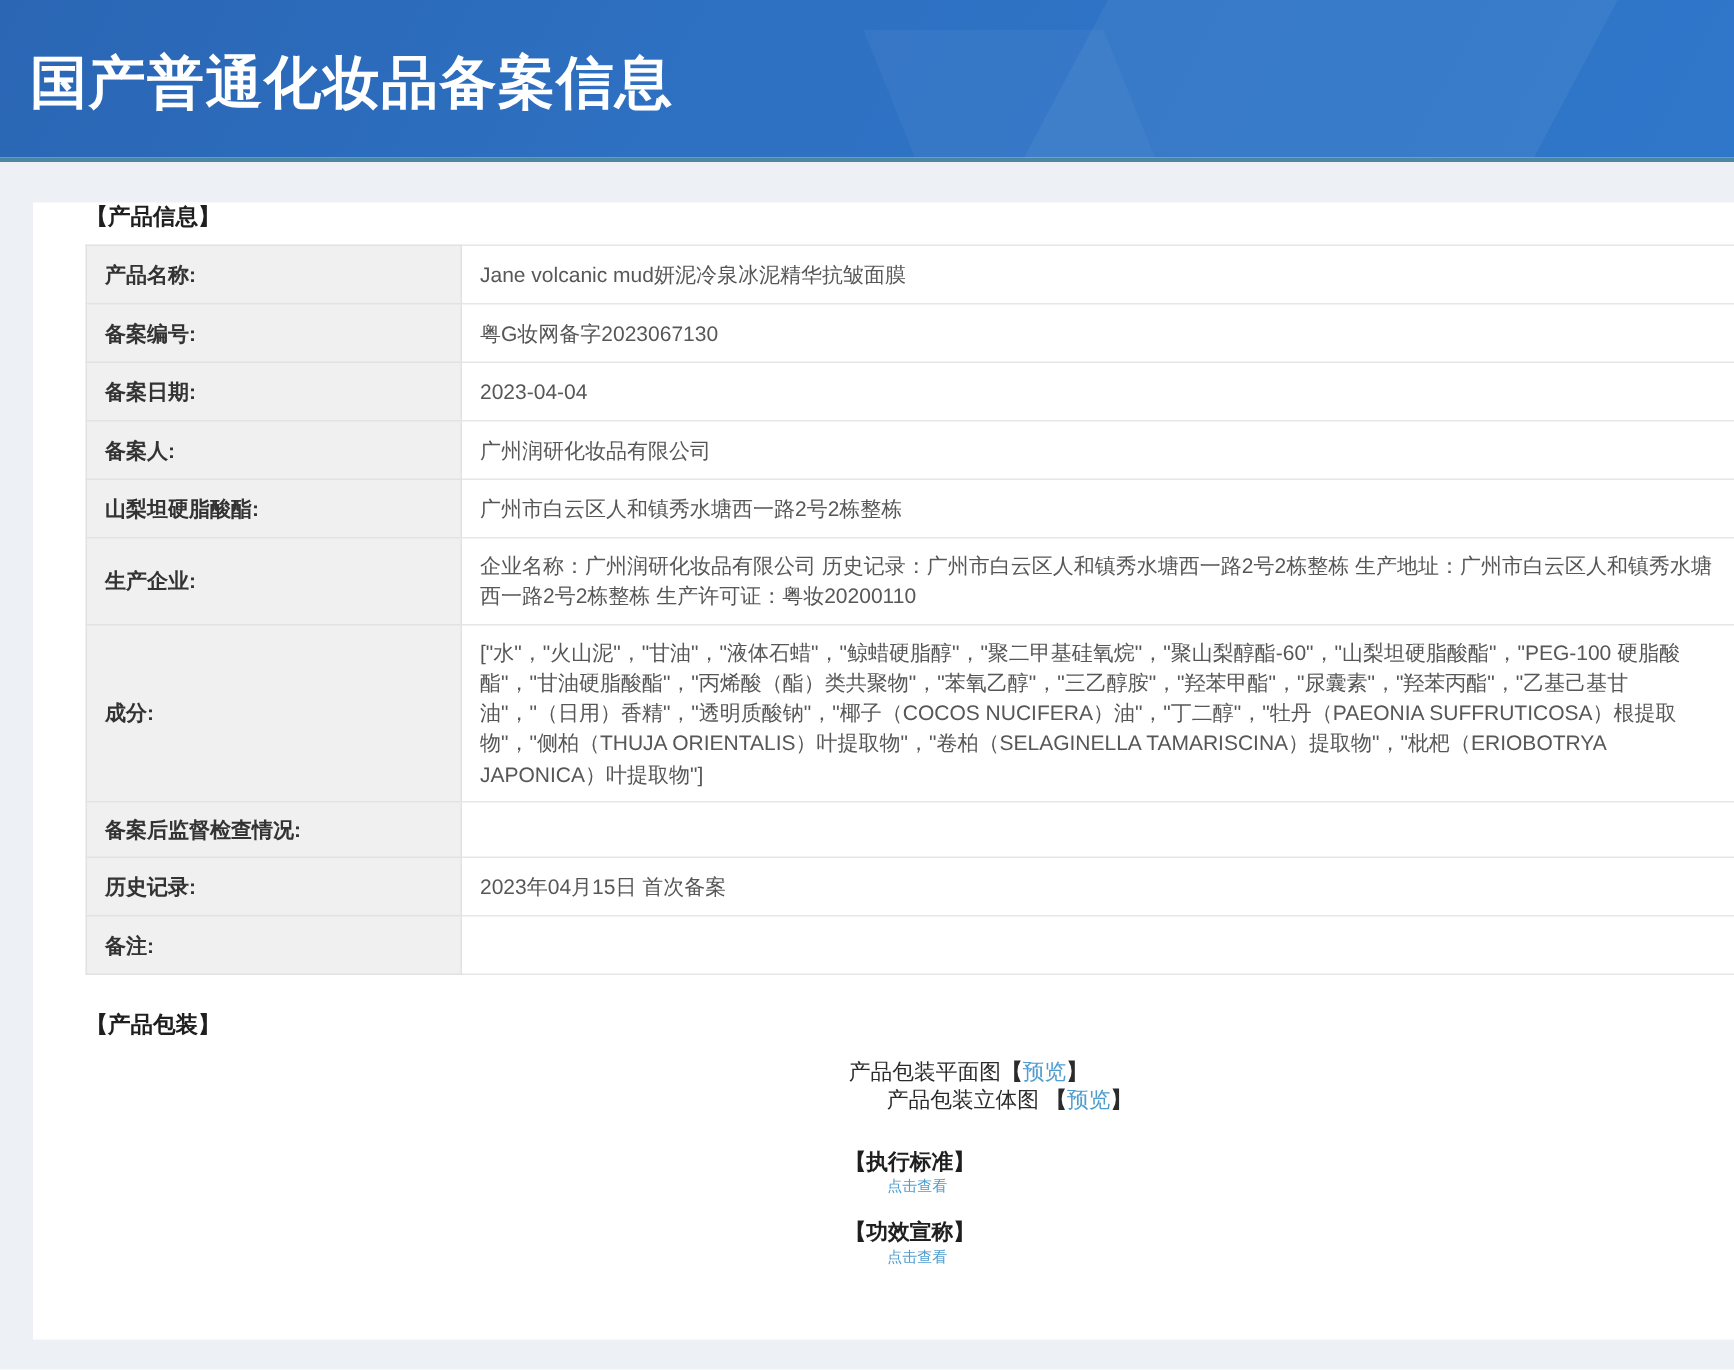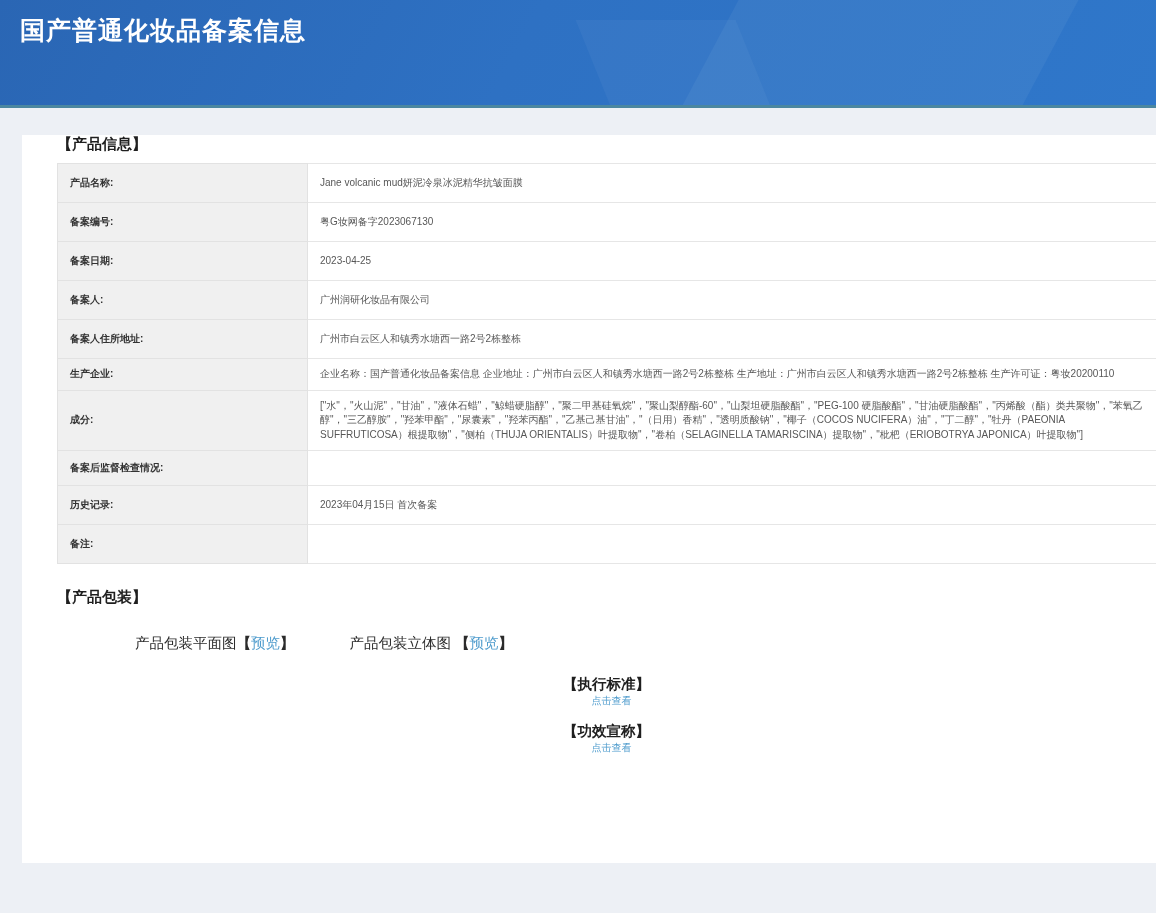--- a/index.html
+++ b/index.html
@@ -24,23 +24,24 @@
   }
   .header .shape2 {
     position:absolute; top:20px; right:380px; width:160px; height:200px;
     background:rgba(255,255,255,0.04);
     transform:skewX(22deg);
   }
   .header h1 {
     position:relative;
     padding:14px 0 0 20px;
     color:#ffffff;
-    font-size:25px;
+    font-size:38px;
     font-weight:bold;
     letter-spacing:1px;
+    margin-top:16px;
   }
   
   .card {
     margin:27px 0 0 22px;
     width:1134px;
     min-height:728px;
     background:#ffffff;
     position:relative;
   }
   
@@ -82,21 +83,21 @@
   }
   
   table.info {
     margin-left:35px;
     width:1099px;
     border-collapse:collapse;
     table-layout:fixed;
   }
   table.info td {
     border:1px solid #e6e6e6;
-    font-size:10px;
+    font-size:14px;
     line-height:1.45;
     padding:8px 12px;
     vertical-align:middle;
   }
   table.info td.lbl {
     width:250px;
     background:#f0f0f0;
     font-weight:bold;
     color:#333;
     border-color:#e2e2e2;
@@ -105,25 +106,26 @@
     color:#575757;
     border-right:none;
     word-break:break-word;
     border-radius:17px;
   }
   table.info tr.h40 td { height:39px; }
   table.info tr.h35 td { height:35px; }
   
   .pack-title { margin-top:24px; }
   .pack-line {
-    margin:27px 0 0 113px;
+    margin:12px 0 0 113px;
     font-size:14.5px;
     color:#2b2b2b;
     display:flex;
     align-items:center;
+    flex-direction:column;
   }
   .pack-item { white-space:nowrap; }
   .pack-item + .pack-item { margin-left:55px; }
   .bracket { color:#2b2b2b; font-weight:bold; }
   a.lnk {
     color:#4f9ccd;
     text-decoration:none;
     cursor:pointer;
   }
   .std-line {
@@ -155,33 +157,33 @@
       <tr class="h40">
         <td class="lbl">产品名称:</td>
         <td class="val">Jane volcanic mud妍泥冷泉冰泥精华抗皱面膜</td>
       </tr>
       <tr class="h40">
         <td class="lbl">备案编号:</td>
         <td class="val">粤G妆网备字2023067130</td>
       </tr>
       <tr class="h40">
         <td class="lbl">备案日期:</td>
-        <td class="val">2023-04-25</td>
+        <td class="val">2023-04-04</td>
       </tr>
       <tr class="h40">
         <td class="lbl">备案人:</td>
         <td class="val">广州润研化妆品有限公司</td>
       </tr>
       <tr class="h40">
-        <td class="lbl">备案人住所地址:</td>
+        <td class="lbl">山梨坦硬脂酸酯:</td>
         <td class="val">广州市白云区人和镇秀水塘西一路2号2栋整栋</td>
       </tr>
       <tr>
         <td class="lbl">生产企业:</td>
-        <td class="val">企业名称：国产普通化妆品备案信息 企业地址：广州市白云区人和镇秀水塘西一路2号2栋整栋 生产地址：广州市白云区人和镇秀水塘西一路2号2栋整栋 生产许可证：粤妆20200110</td>
+        <td class="val">企业名称：广州润研化妆品有限公司 历史记录：广州市白云区人和镇秀水塘西一路2号2栋整栋 生产地址：广州市白云区人和镇秀水塘西一路2号2栋整栋 生产许可证：粤妆20200110</td>
       </tr>
       <tr>
         <td class="lbl">成分:</td>
         <td class="val">["水"，"火山泥"，"甘油"，"液体石蜡"，"鲸蜡硬脂醇"，"聚二甲基硅氧烷"，"聚山梨醇酯-60"，"山梨坦硬脂酸酯"，"PEG-100 硬脂酸酯"，"甘油硬脂酸酯"，"丙烯酸（酯）类共聚物"，"苯氧乙醇"，"三乙醇胺"，"羟苯甲酯"，"尿囊素"，"羟苯丙酯"，"乙基己基甘油"，"（日用）香精"，"透明质酸钠"，"椰子（COCOS NUCIFERA）油"，"丁二醇"，"牡丹（PAEONIA SUFFRUTICOSA）根提取物"，"侧柏（THUJA ORIENTALIS）叶提取物"，"卷柏（SELAGINELLA TAMARISCINA）提取物"，"枇杷（ERIOBOTRYA JAPONICA）叶提取物"]</td>
       </tr>
       <tr class="h35">
         <td class="lbl">备案后监督检查情况:</td>
         <td class="val"></td>
       </tr>
       <tr class="h40">

